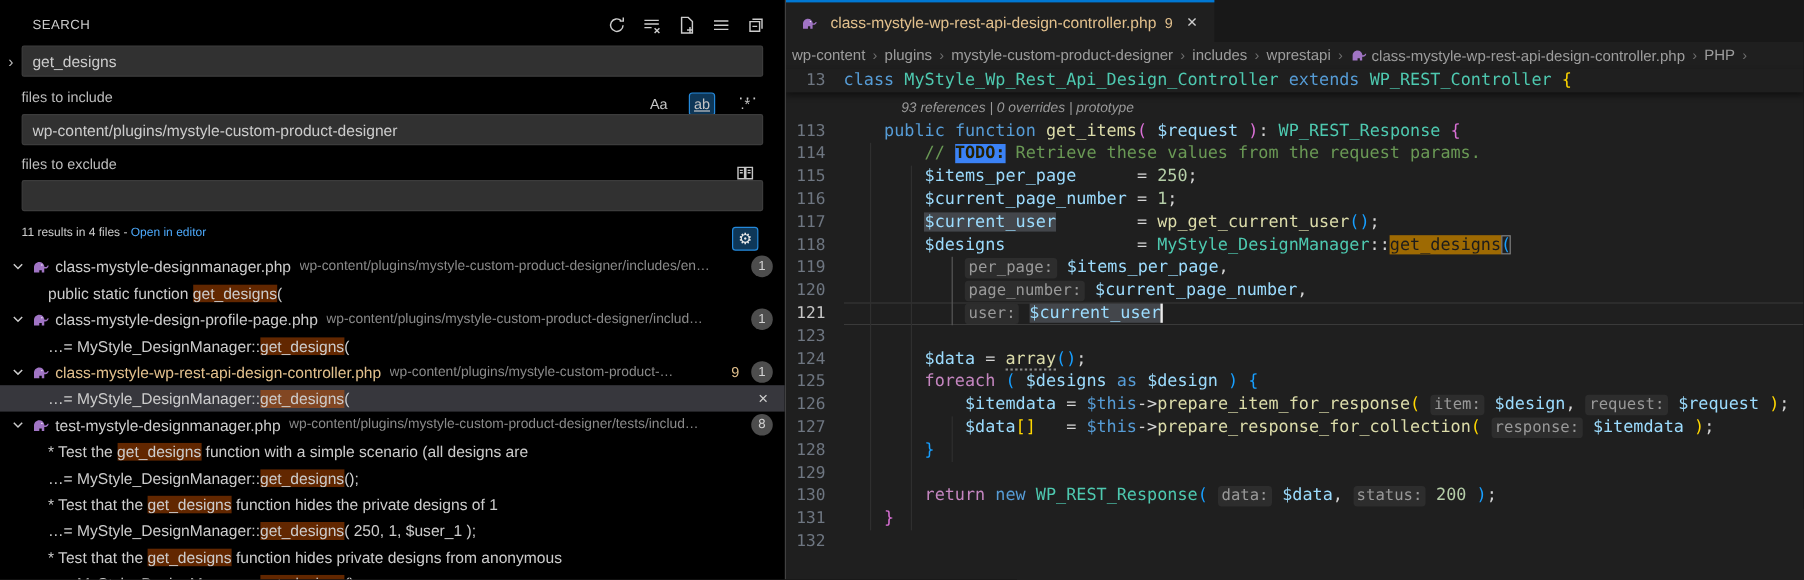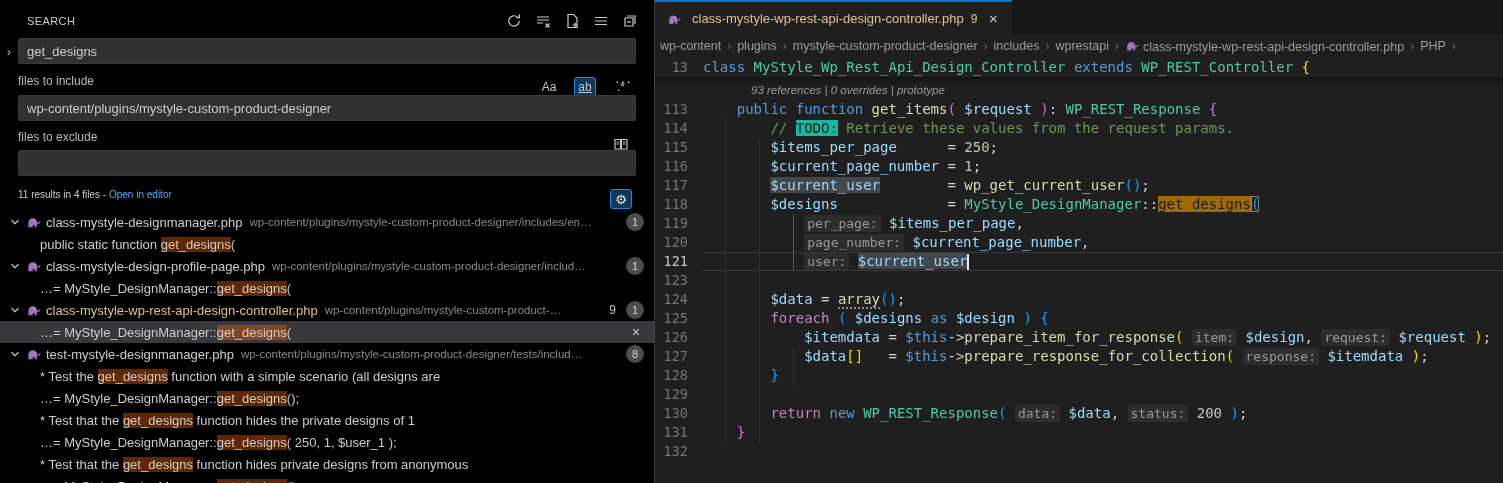--- a/index.html
+++ b/index.html
@@ -88,21 +88,21 @@
   .lc { flex:1 1 auto; white-space:pre; line-height:19px; color:#d4d4d4; overflow:hidden; }
   .sticky .lc { line-height:20px; }
   .codelens { height:23px; line-height:26px; color:#999999; font-size:11.5px;
     padding-left:96px; font-family:"Liberation Sans",sans-serif;font-style:italic; }
   .line.cur .ln { color:#c6c6c6; }
   .line.cur .lc { box-shadow:inset 0 1px 0 #3a3a3a, inset 0 -1px 0 #3a3a3a; }
 
   .tk-kw{color:#569cd6}.tk-ctl{color:#c586c0}.tk-cls{color:#4ec9b0}.tk-fn{color:#dcdcaa}
   .tk-var{color:#9cdcfe}.tk-txt{color:#d4d4d4}.tk-num{color:#b5cea8}.tk-cmt{color:#6a9955}
   .tk-b0{color:#ffd700}.tk-b1{color:#da70d6}.tk-b2{color:#179fff}.tk-b3{color:#ffd700}
-  .tk-todo{background:#14b8a6;color:#262000;}
+  .tk-todo{background:#3b82f6;color:#262000;font-weight:bold;}
   .tk-inlay{color:#999999;background:#2d2d2d;border-radius:3px;padding:1px 3px;font-size:13px;}
   .tk-match{background:#9e6a03;color:#1c1c1c;}
   .tk-hl{background:rgba(110,118,129,.45);}
   .tk-boxed{outline:1px solid #808080;outline-offset:-1px;}
   .tk-ul{border-bottom:2px dotted #8a8a8a;}
   .tk-cursor{display:inline-block;width:2px;height:16px;background:#ececec;
     vertical-align:middle;margin-left:0px;}
   .guide { position:absolute; width:1px; background:#2f2f2f; z-index:2; }
   .guide.active { background:#585858; }
 </style>

